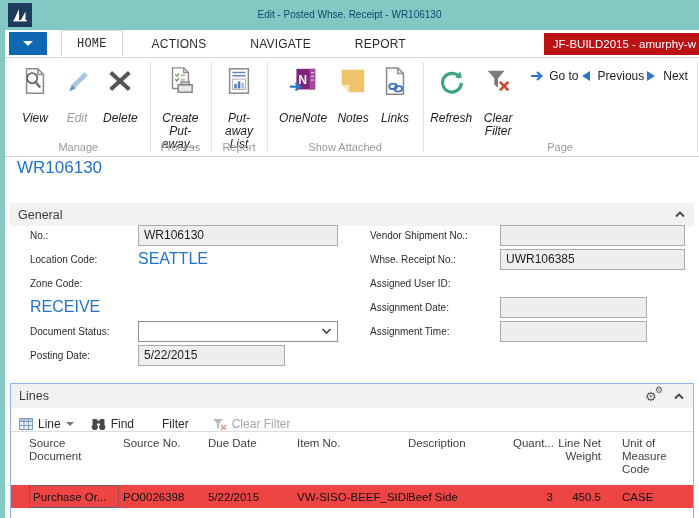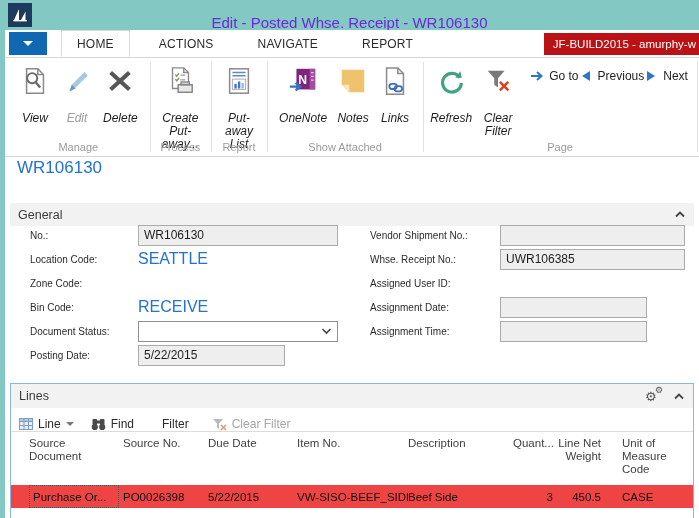--- a/index.html
+++ b/index.html
@@ -3,29 +3,29 @@
 <meta charset="utf-8">
 <style>
   * { margin:0; padding:0; box-sizing:border-box; }
   html,body { background:#fff; }
   body { font-family:"Liberation Sans", sans-serif; }
   .window { position:relative; width:699px; height:518px; background:#fff; overflow:hidden; }
 
   
   .titlebar { position:absolute; left:0; top:0; width:699px; height:30px; background:#83c8c2; }
   .nav-logo { position:absolute; left:8px; top:3px; width:24px; height:24px; background:#1d3a5f; display:flex; align-items:center; justify-content:center; }
-  .titlebar-title { position:absolute; left:0; top:8px; width:100%; height:30px; line-height:30px; text-align:center; font-size:15px; color:#6d28d9; }
+  .titlebar-title { position:absolute; left:0; top:0; width:100%; height:30px; line-height:30px; text-align:center; font-size:10px; color:#0c4a6e; }
   .left-band { position:absolute; left:0; top:30px; width:5px; height:488px; background:#83c8c2; z-index:50; }
 
   
   .tabrow { position:absolute; left:0; top:30px; width:699px; height:28px; background:#fff; border-bottom:1px solid #d6d6d6; display:flex; align-items:stretch; }
   .app-menu-button { margin:2px 0 3px 9px; width:38px; height:23px; background:#1067b2; display:flex; align-items:center; justify-content:center; cursor:pointer; }
   .app-menu-button .tri { width:0; height:0; border-left:5px solid transparent; border-right:5px solid transparent; border-top:5px solid #fff; }
   .tab { margin-left:14px; padding:0 15px; display:flex; align-items:center; font-size:12px; color:#2b2b2b; letter-spacing:.2px; cursor:pointer; }
-  .tab.active { border:1px solid #d9d9d9; border-bottom:1px solid #fff; background:#fff; }
+  .tab.active { border:1px solid #d9d9d9; border-bottom:1px solid #fff; background:#fff;font-family:Liberation Mono, monospace; }
   .env-badge { margin-left:auto; align-self:center; height:22px; line-height:22px; background:#bb1216; color:#fff; font-size:11.5px; padding:0 3px 0 9px; white-space:nowrap; }
 
   
   .ribbon { position:absolute; left:0; top:58px; width:699px; height:99px; background:#fff; border-bottom:1px solid #d6d6d6; display:flex; align-items:stretch; padding-left:9px; }
   .rgroup { position:relative; display:flex; flex-direction:column; padding:4px 5px 16px 5px; }
   .rgroup-label { position:absolute; left:0; bottom:3px; width:100%; text-align:center; font-size:11px; color:#9a9a9a; white-space:nowrap; }
   .rbtns { display:flex; align-items:flex-start; height:100%; }
   .rbtn { display:flex; flex-direction:column; align-items:center; padding:2px 5px; cursor:pointer; min-width:42px; }
   .rbtn .ricon { height:34px; display:flex; align-items:center; justify-content:center; }
   .rbtn .rlabel { margin-top:14px; font-size:12px; line-height:13px; color:#1e1e1e; text-align:center; max-width:64px;font-style:italic; }
@@ -304,21 +304,20 @@
       </div>
       <div class="frow">
         <span class="flabel">Location Code:</span>
         <span class="linkval">SEATTLE</span>
       </div>
       <div class="frow">
         <span class="flabel">Zone Code:</span>
         <span class="linkval"></span>
       </div>
       <div class="frow">
-        <span class="flabel">Bin Code:</span>
         <span class="linkval">RECEIVE</span>
       </div>
       <div class="frow">
         <span class="flabel">Document Status:</span>
         <div class="dd w200">
           <span></span>
           <span>
             <svg width="11" height="8" viewBox="0 0 11 8">
                 <path d="M1.5 2 L5.5 6 L9.5 2" stroke="#444" stroke-width="1.6" fill="none"></path>
               </svg>

